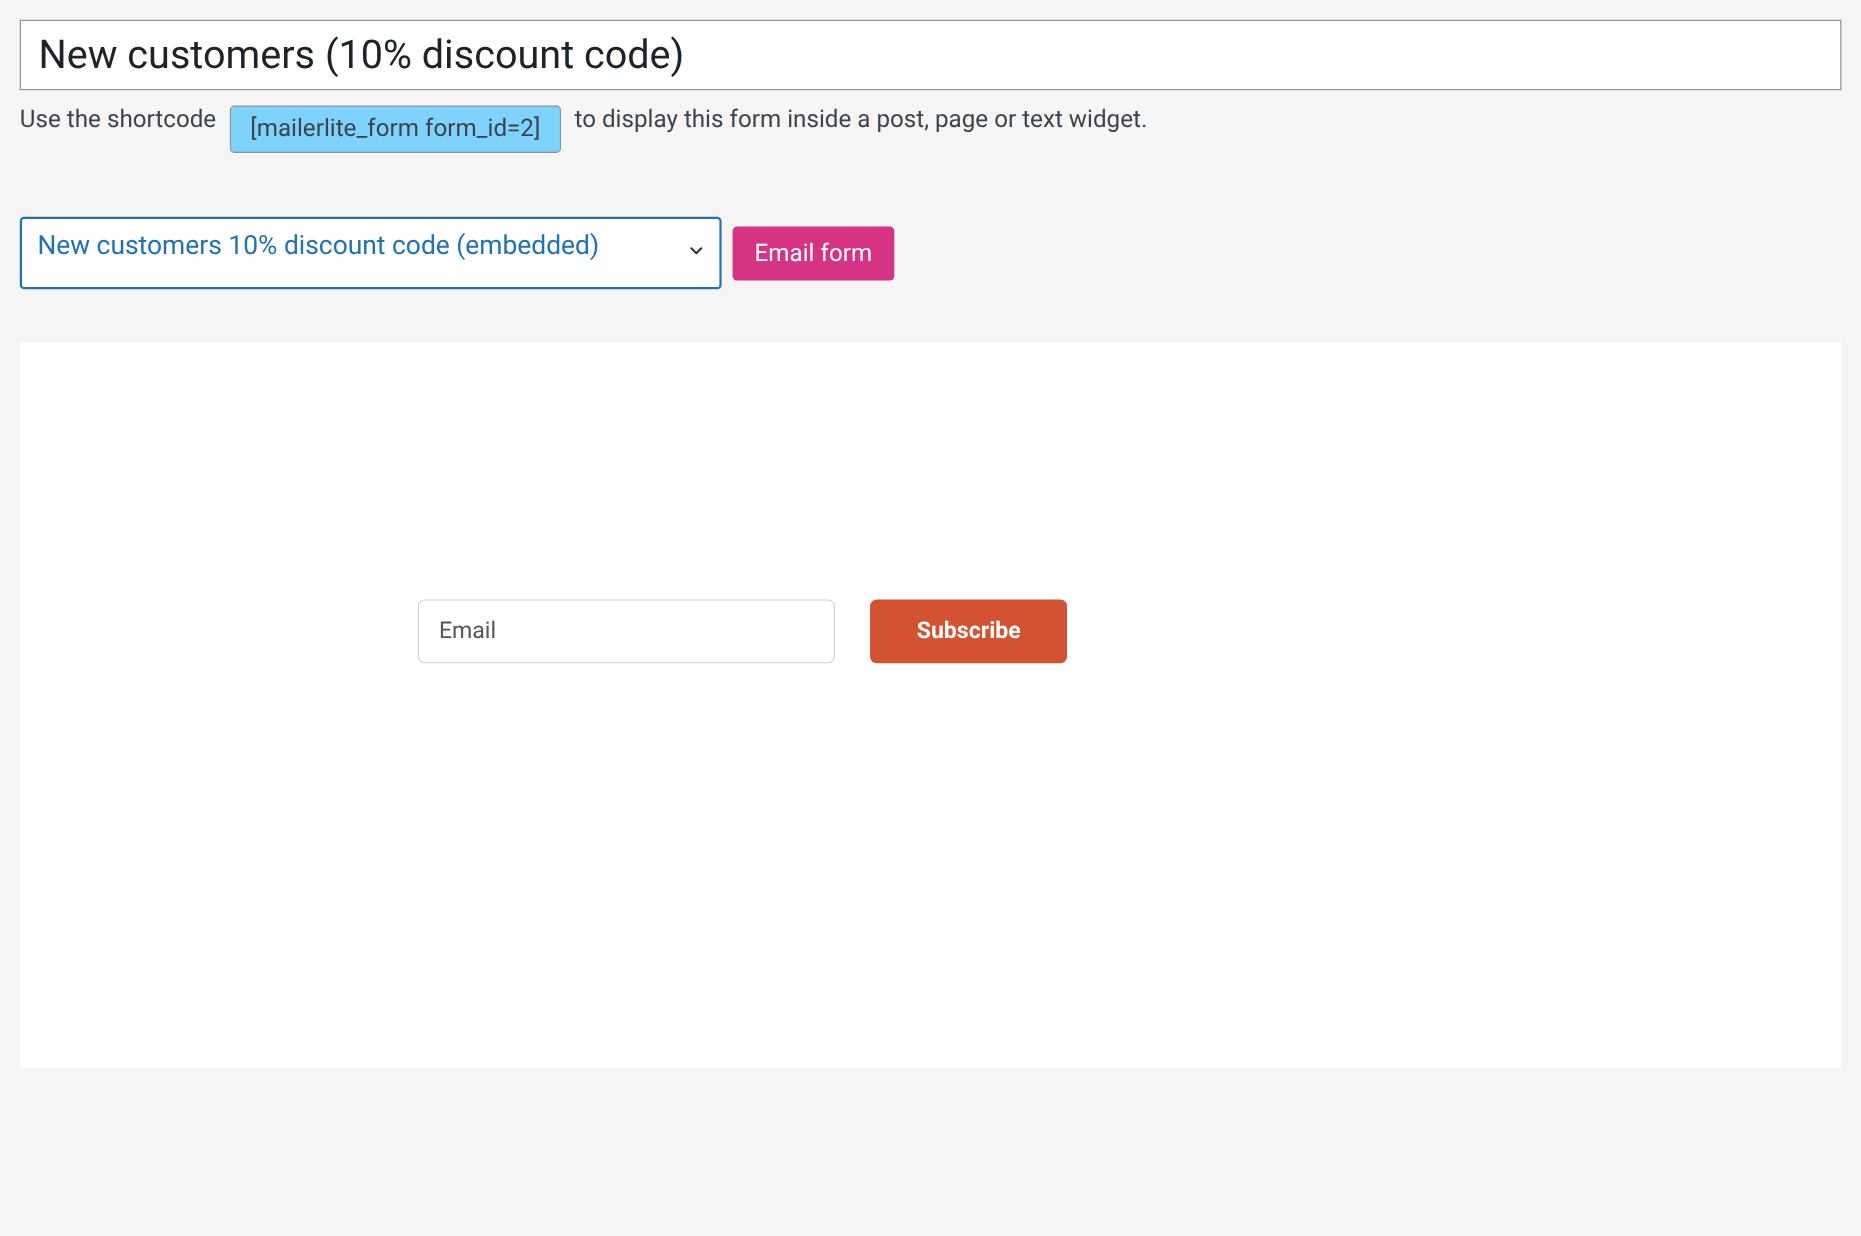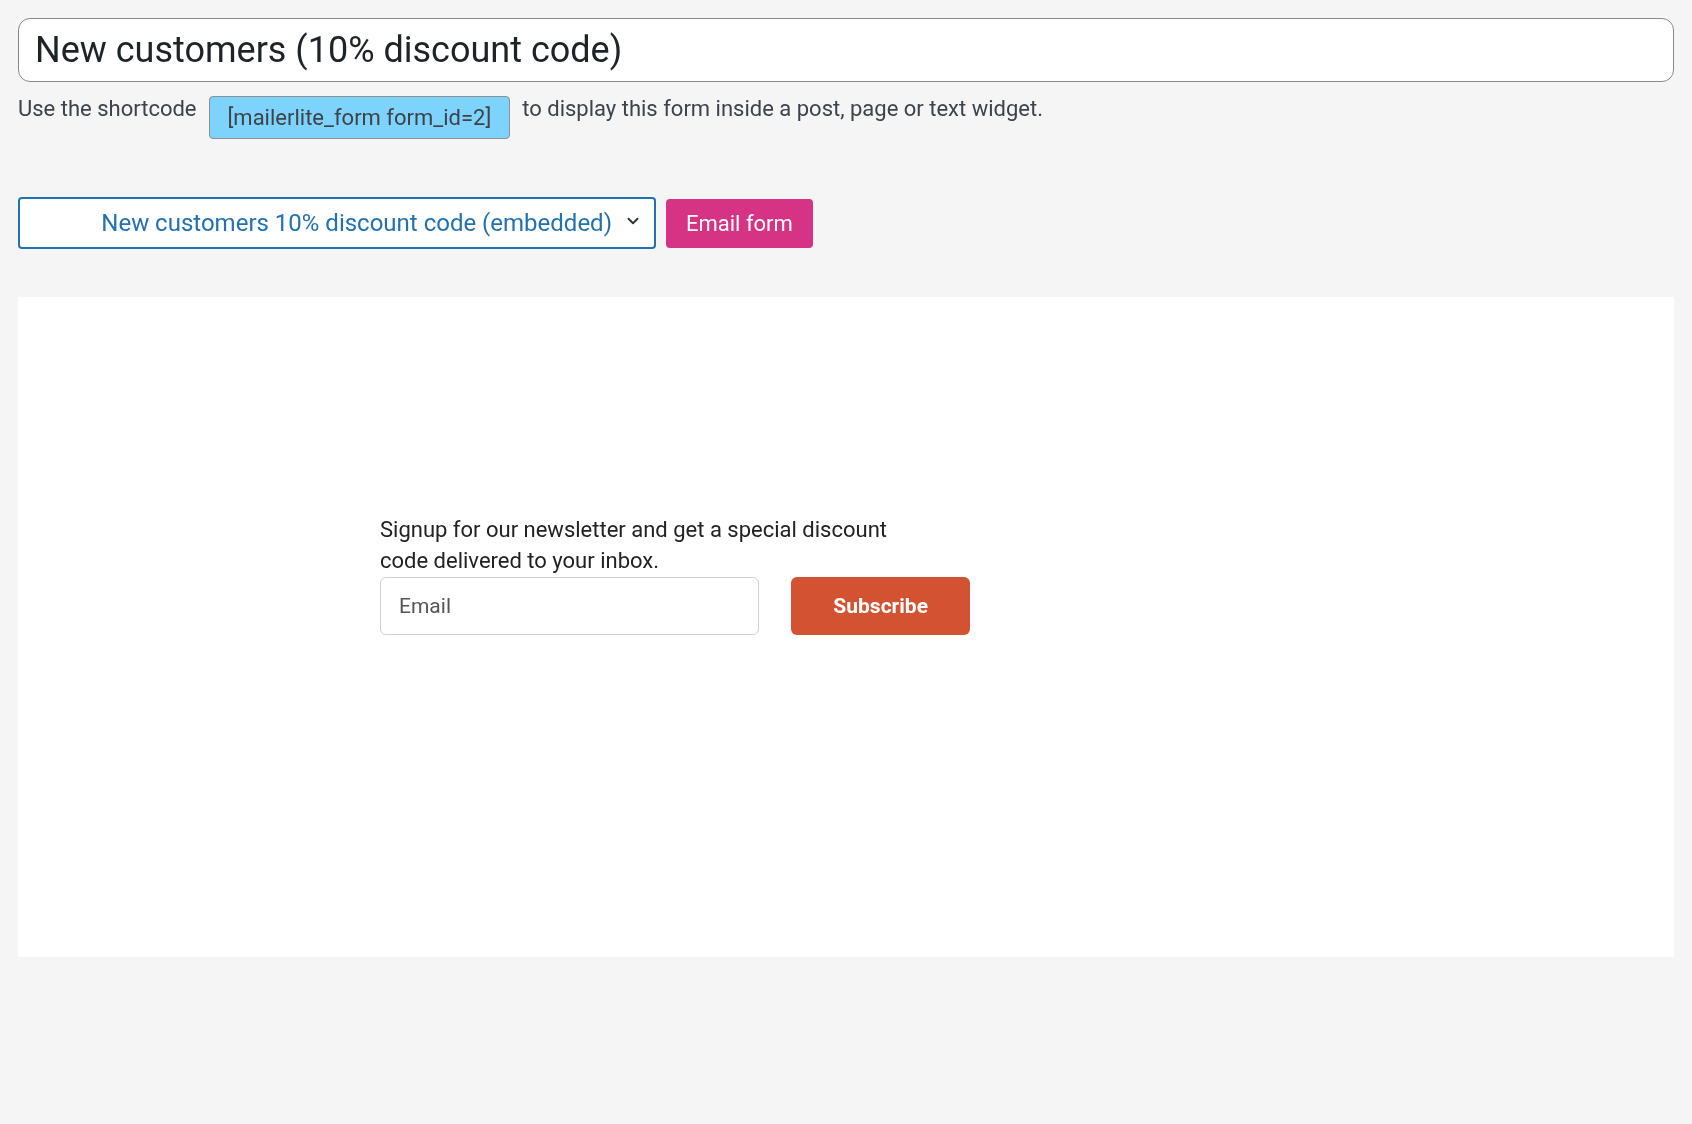--- a/index.html
+++ b/index.html
@@ -13,21 +13,21 @@
       padding: 18px;
       width: 1692px;
       height: 1124px;
       color: #222;
     }
     .title-input {
       width: 100%;
       font-size: 36px;
       padding: 10px 16px;
       border: 1px solid #888;
-      border-radius: 12px;
+      border-radius: 0;
       background: #fff;
       color: #1d2327;
       font-family: inherit;
     }
     .shortcode-row {
       margin-top: 14px;
       display: flex;
       align-items: flex-start;
       gap: 12px;
       font-size: 22px;
@@ -53,30 +53,29 @@
       width: 352px;
       color: #1d2327;
     }
     .select-wrap {
       position: relative;
       width: 638px;
     }
     .webform-select {
       width: 100%;
       font-size: 24px;
-      padding: 10px 42px 10px 14px;
+      padding: 10px 42px 24px 14px;
       border: 2px solid #2271b1;
       border-radius: 4px;
       background: #fff;
       color: #2271b1;
       appearance: none;
       -webkit-appearance: none;
       font-family: inherit;
       cursor: pointer;
-      text-align: right;
     }
     .select-caret {
       position: absolute;
       right: 14px;
       top: 50%;
       transform: translateY(-50%);
       pointer-events: none;
     }
     .edit-form-btn {
       margin-left: 10px;
@@ -107,20 +106,21 @@
       letter-spacing: -0.5px;
     }
     .preview-desc {
       margin-top: 28px;
       font-size: 22px;
       line-height: 1.4;
       color: #222;
       max-width: 540px;
     }
     .preview-form-row {
+      margin-top: 44px;
       display: flex;
       gap: 32px;
       align-items: stretch;
     }
     .preview-email {
       width: 398px;
       font-size: 21px;
       padding: 16px 18px;
       border: 1px solid #d0d0d0;
       border-radius: 6px;
@@ -165,21 +165,20 @@
       <svg width="18" height="18" viewBox="0 0 24 24" fill="none" stroke="#2c3338" stroke-width="2.5" stroke-linecap="round" stroke-linejoin="round">
           <polyline points="6 9 12 15 18 9"></polyline>
         </svg>
     </span>
   </div>
   <button class="edit-form-btn">Email form</button>
 </div>
 
 <div class="preview-panel">
   <div class="preview-inner">
-    <p class="preview-desc">Signup for our newsletter and get a special discount code delivered to your inbox.</p>
     <div class="preview-form-row">
       <input type="text" class="preview-email" placeholder="Email" style="">
       <button class="subscribe-btn">Subscribe</button>
     </div>
   </div>
 </div>
 
 
 
 

